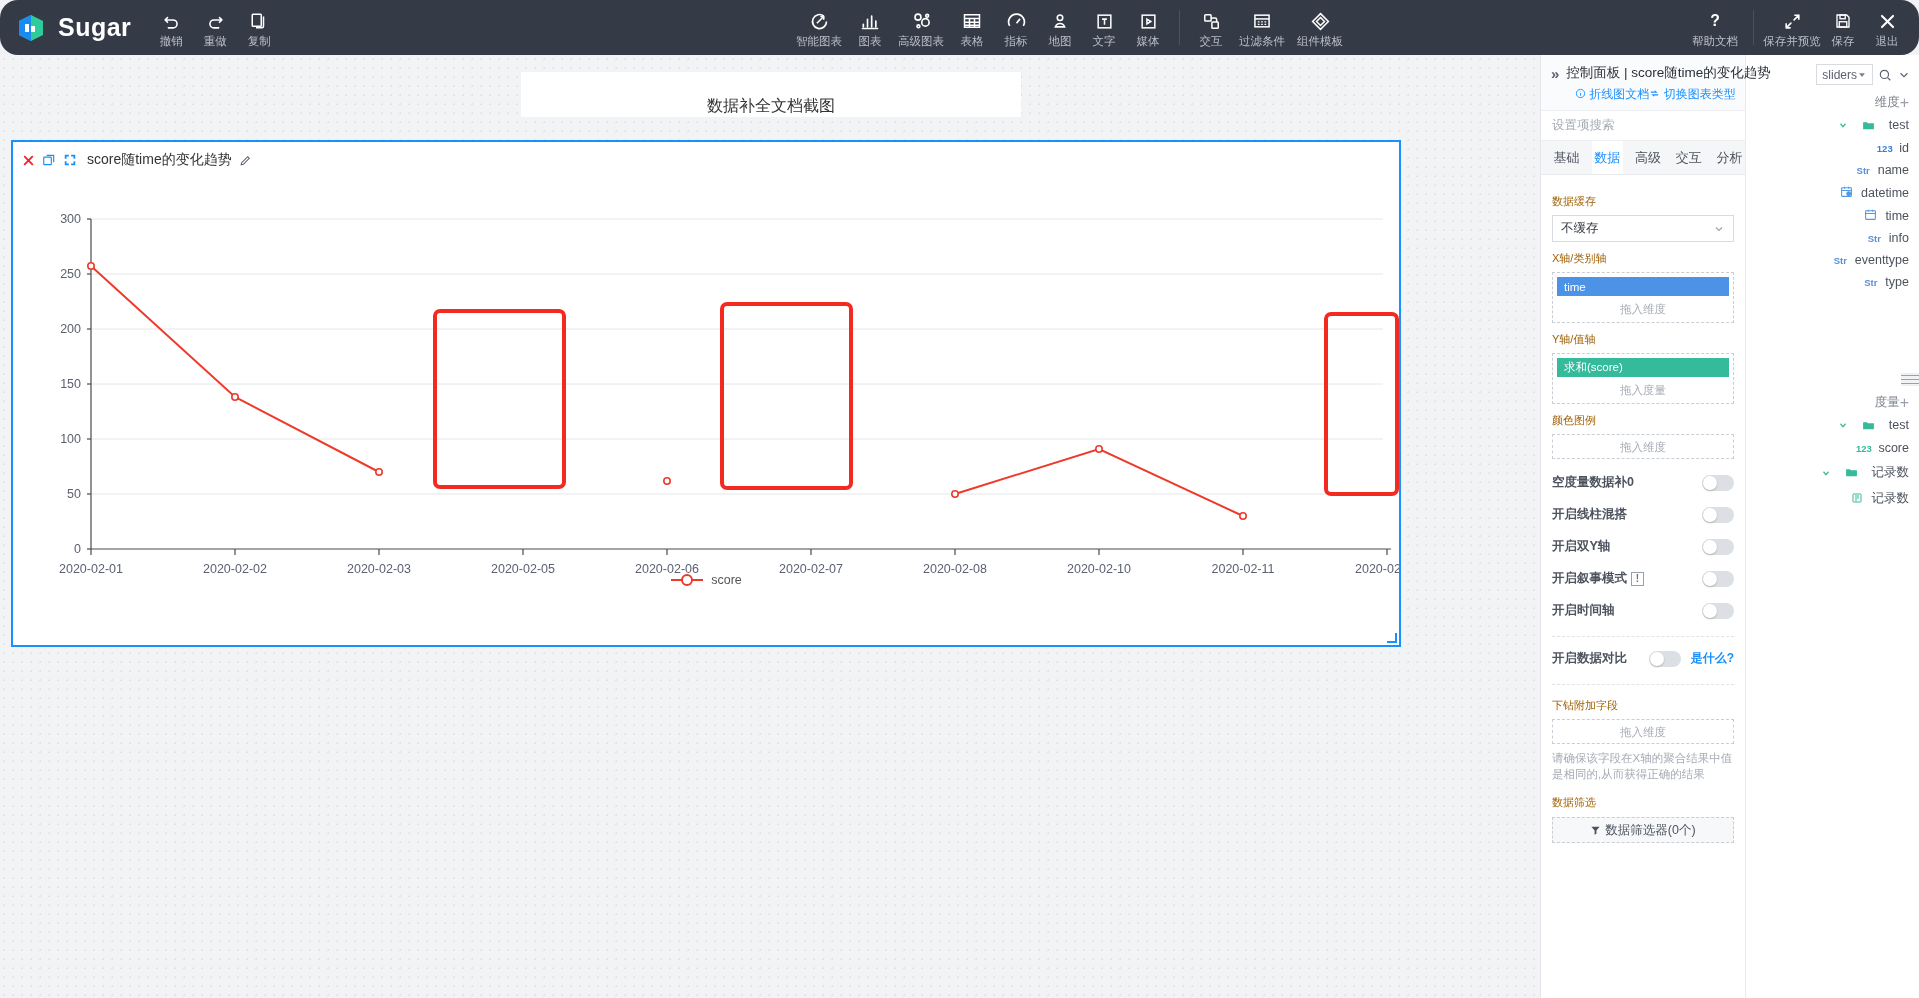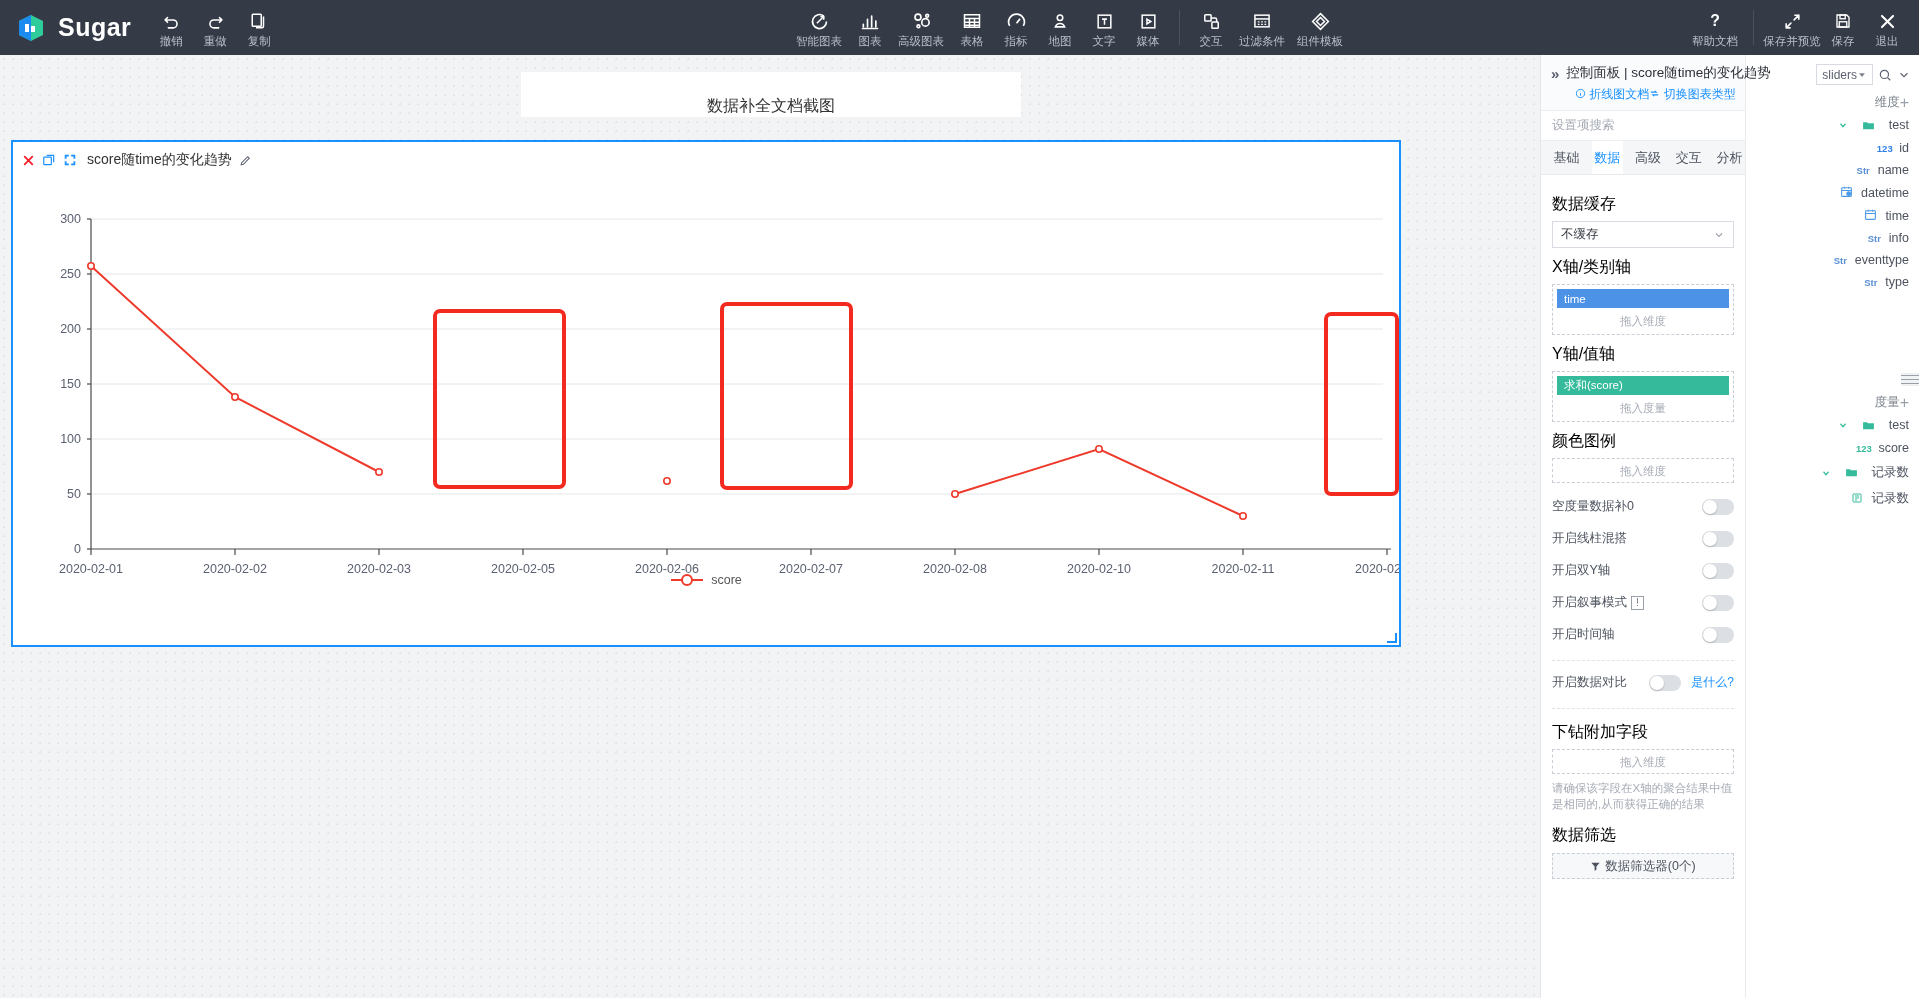--- a/index.html
+++ b/index.html
@@ -6,21 +6,21 @@
   * { box-sizing: border-box; margin: 0; padding: 0; }
   html, body {
     width: 1919px; height: 998px;
     font-family: "Liberation Sans", "DejaVu Sans", sans-serif;
     overflow: hidden;
     background: #f0f2f5;
   }
   
   .topbar {
     height: 55px; background: #343a46; color: #fff;
-    display: flex; align-items: stretch; position: relative;
+    display: flex; align-items: stretch; position: relative; border-radius: 18px;
   }
   .brand { display: flex; align-items: center; padding: 0 18px 0 16px; gap: 12px; }
   .brand-logo { width: 30px; height: 30px; position: relative; }
   .brand-name { font-size: 25px; font-weight: bold; letter-spacing: .5px; }
   .tb-group { display: flex; align-items: stretch; }
   .tb-item {
     width: 44px; display: flex; flex-direction: column;
     align-items: center; justify-content: center; gap: 2px;
     cursor: pointer; color: #c7ccd4; padding-top: 4px;
   }
@@ -82,38 +82,38 @@
     height:30px; border-bottom:1px solid #eceef1; display:flex; align-items:center;
     padding: 0 11px; font-size:12.5px; color:#a6abb5;
   }
   .rp-tabs { display:flex; height:34px; background:#f5f6f8; border-bottom:1px solid #e8eaee; }
   .rp-tab {
     flex:1; display:flex; align-items:center; justify-content:center;
     font-size:13px; color:#4c525e; cursor:pointer;margin-left:10px;
   }
   .rp-tab.active { background:#fff; color:#1890ff; }
   .rp-body { flex:1; overflow:hidden; padding: 10px 11px 0 11px; position:relative; }
-  .fld-label { font-size: 16px; color:#000000; margin: 9px 0 6px; }
+  .fld-label { font-size: 11px; color:#a16207; margin: 9px 0 6px; }
   .select-box {
     height:27px; border:1px solid #d8dce2; display:flex; align-items:center;
     justify-content:space-between; padding: 0 8px; font-size:12.5px; color:#33373f; cursor:pointer;
   }
   .dropzone {
     border:1px dashed #c9ced6; padding: 4px; min-height:44px;
   }
   .chip {
     height:19px; display:flex; align-items:center; padding: 0 7px;
     font-size:11.5px; color:#fff; margin-bottom:3px;
   }
   .chip.blue { background:#4c93e8; }
   .chip.green { background:#35bb9b; }
   .dz-hint { text-align:center; font-size:11.5px; color:#a6abb5; padding: 3px 0 1px; }
   .toggle-row {
     display:flex; align-items:center; justify-content:space-between;
-    margin-top: 15px; font-size:12.5px; color:#4c525e;
+    margin-top: 15px; font-size:12.5px; color:#4c525e;font-weight:bold;
   }
   .toggle {
     width:32px; height:16px; border-radius:9px; background:#dcdfe4; position:relative; cursor:pointer;
   }
   .toggle::after {
     content:""; position:absolute; left:1px; top:1px; width:14px; height:14px;
     border-radius:50%; background:#fff; box-shadow:0 1px 2px rgba(0,0,0,.22);
   }
   .divider-dot { border-top:1px dashed #e0e3e8; margin: 17px 0 0; }
   .tiny-note { font-size:11.5px; color:#a6abb5; line-height:16px; margin-top:6px; }

